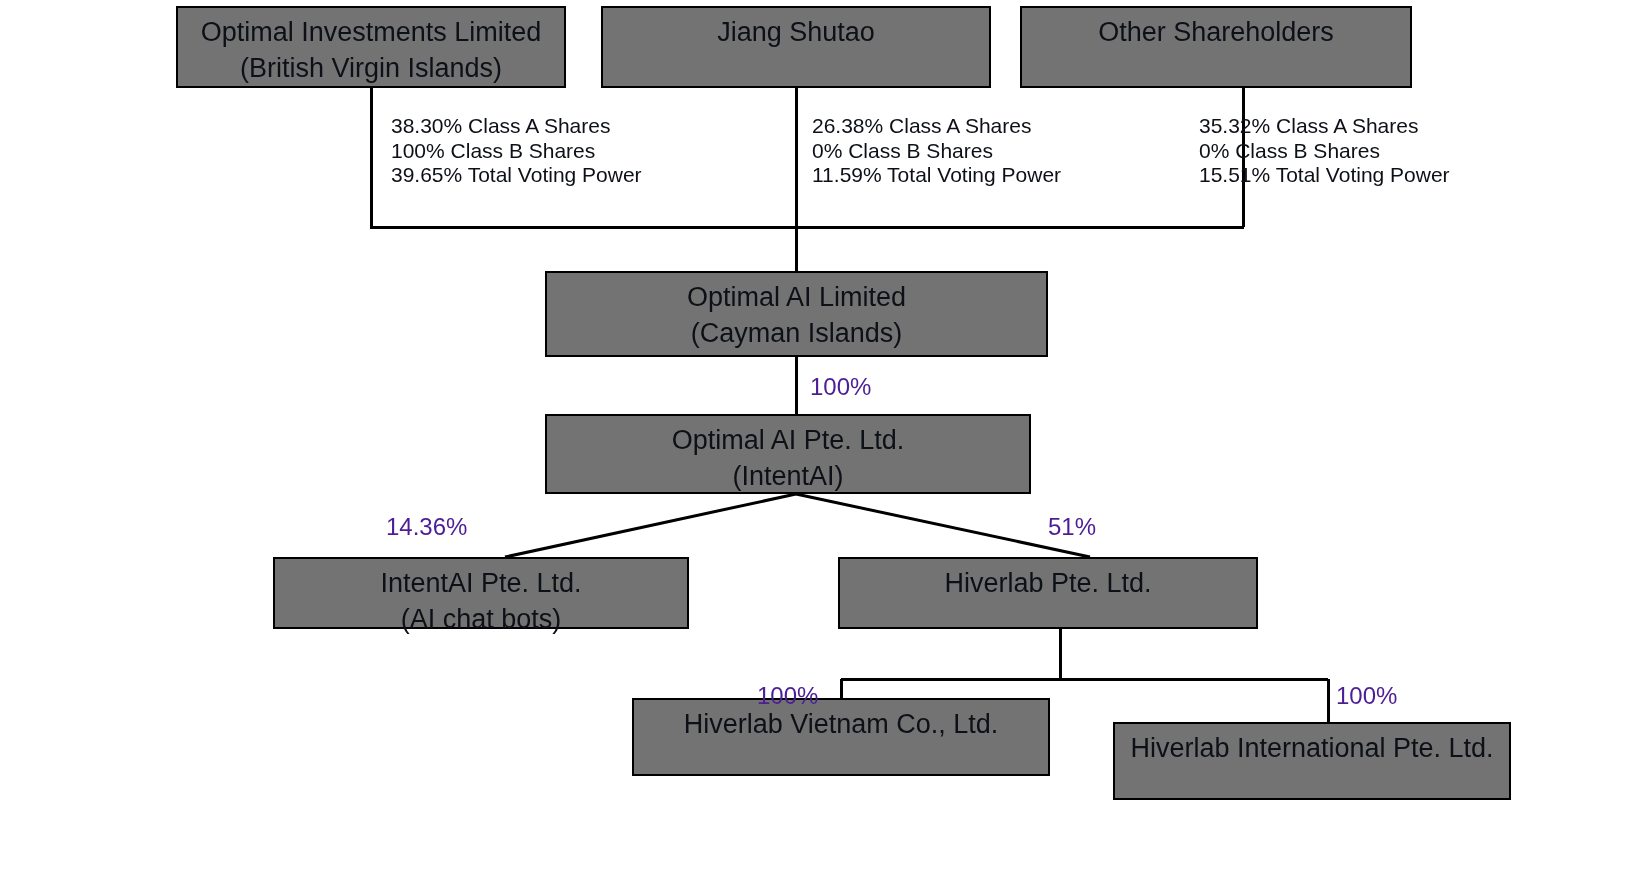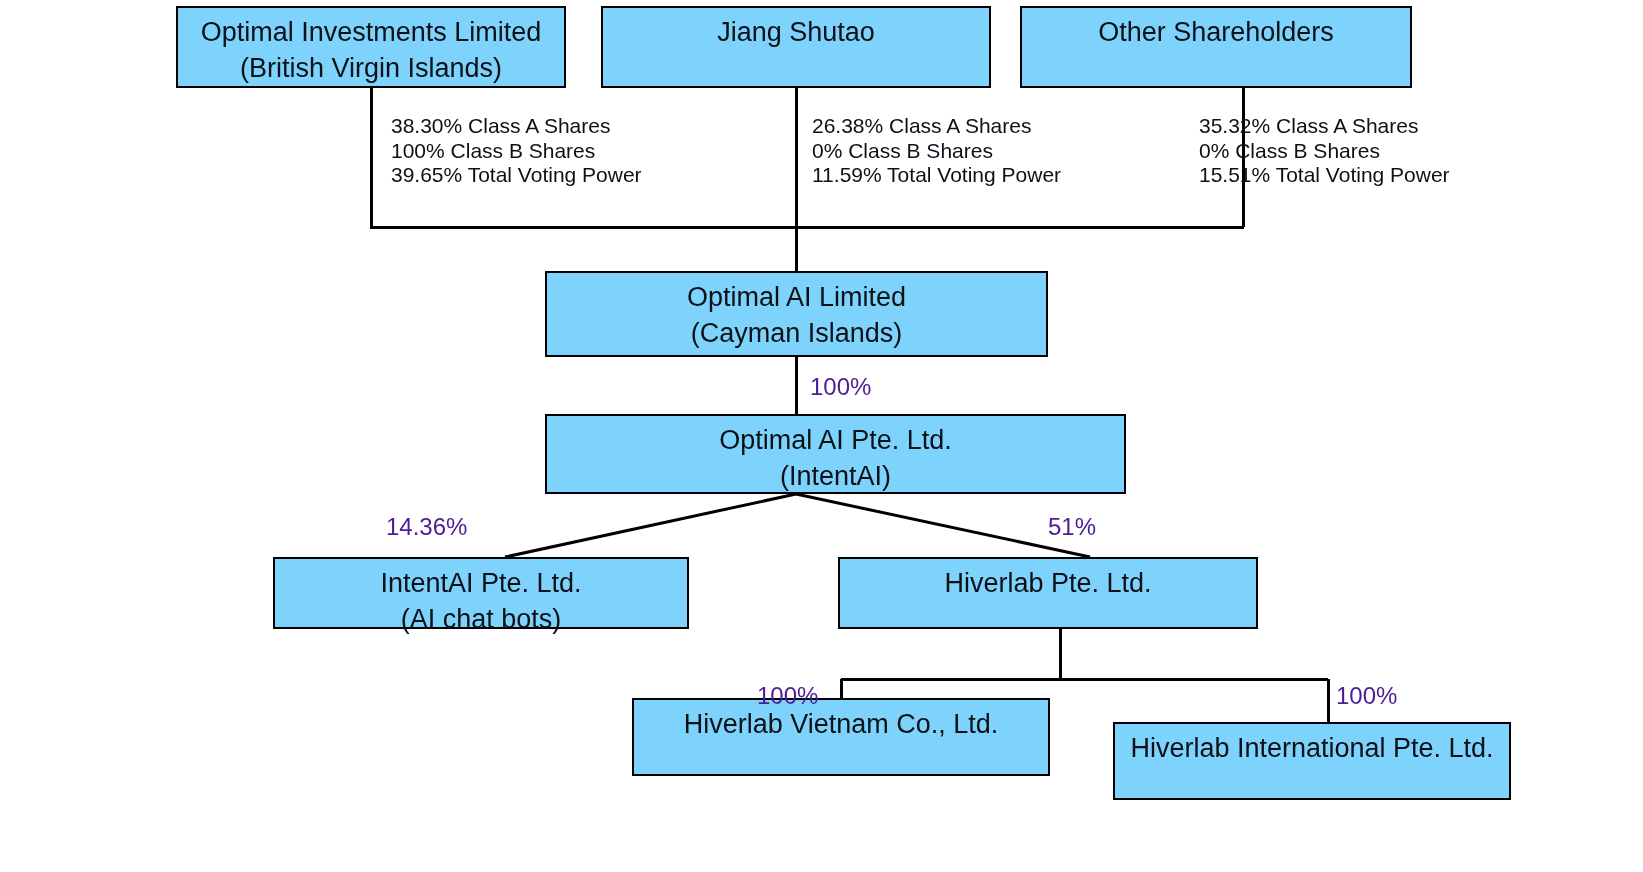--- a/index.html
+++ b/index.html
@@ -23,21 +23,21 @@
     left: 0;
     top: 0;
     width: 1643px;
     height: 872px;
     pointer-events: none;
   }
   .node-box {
     position: absolute;
     box-sizing: border-box;
     border: 2px solid #000000;
-    background: #7dd3fc;
+    background: #737373;
     display: flex;
     flex-direction: column;
     align-items: center;
     justify-content: flex-start;
     padding-top: 6px;
     z-index: 2;
   }
   .node-line {
     display: block;
     font-size: 27px;
@@ -131,21 +131,21 @@
     <span class="share-line">15.51% Total Voting Power</span>
   </div>
 
   <div class="node-box" style="left:545px; top:271px; width:503px; height:86px;">
     <span class="node-line">Optimal AI Limited</span>
     <span class="node-line sub">(Cayman Islands)</span>
   </div>
 
   <div class="edge-label" style="left:810px; top:372px;">100%</div>
 
-  <div class="node-box" style="left:545px; top:414px; width:581px; height:80px;">
+  <div class="node-box" style="left:545px; top:414px; width:486px; height:80px;">
     <span class="node-line">Optimal AI Pte. Ltd.</span>
     <span class="node-line sub">(IntentAI)</span>
   </div>
 
   <div class="edge-label" style="left:386px; top:512px;">14.36%</div>
 
   <div class="edge-label" style="left:1048px; top:512px;">51%</div>
 
   <div class="node-box" style="left:273px; top:557px; width:416px; height:72px;">
     <span class="node-line">IntentAI Pte. Ltd.</span>

